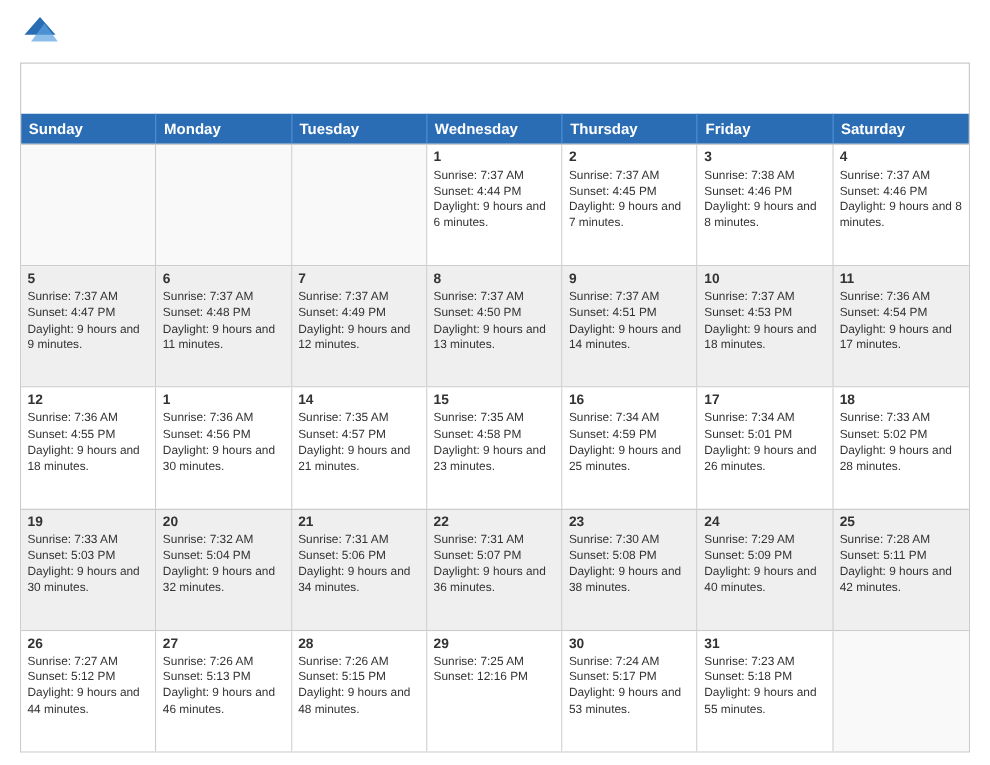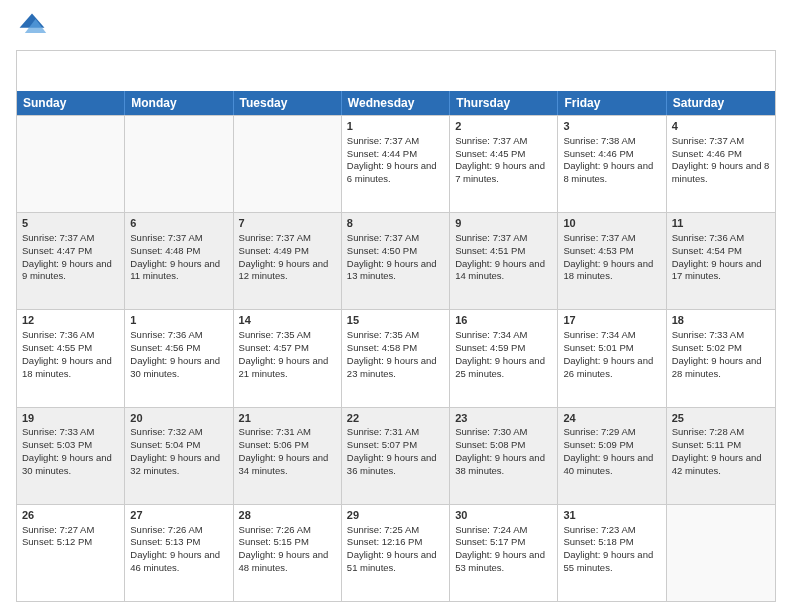--- a/index.html
+++ b/index.html
@@ -306,38 +306,38 @@
             <div>Sunrise: 7:28 AM</div>
             <div>Sunset: 5:11 PM</div>
             <div>Daylight: 9 hours and 42 minutes.</div>
           </div>
         </div>
         <div class="cal-row">
           <div class="cal-cell">
             <span class="day-num">26</span>
             <div>Sunrise: 7:27 AM</div>
             <div>Sunset: 5:12 PM</div>
+            <div>Daylight: 9 hours and 44 minutes.</div>
           </div>
           <div class="cal-cell">
             <span class="day-num">27</span>
             <div>Sunrise: 7:26 AM</div>
             <div>Sunset: 5:13 PM</div>
             <div>Daylight: 9 hours and 46 minutes.</div>
           </div>
           <div class="cal-cell">
             <span class="day-num">28</span>
             <div>Sunrise: 7:26 AM</div>
             <div>Sunset: 5:15 PM</div>
             <div>Daylight: 9 hours and 48 minutes.</div>
           </div>
           <div class="cal-cell">
             <span class="day-num">29</span>
             <div>Sunrise: 7:25 AM</div>
             <div>Sunset: 12:16 PM</div>
-            <div>Daylight: 9 hours and 51 minutes.</div>
           </div>
           <div class="cal-cell">
             <span class="day-num">30</span>
             <div>Sunrise: 7:24 AM</div>
             <div>Sunset: 5:17 PM</div>
             <div>Daylight: 9 hours and 53 minutes.</div>
           </div>
           <div class="cal-cell">
             <span class="day-num">31</span>
             <div>Sunrise: 7:23 AM</div>

